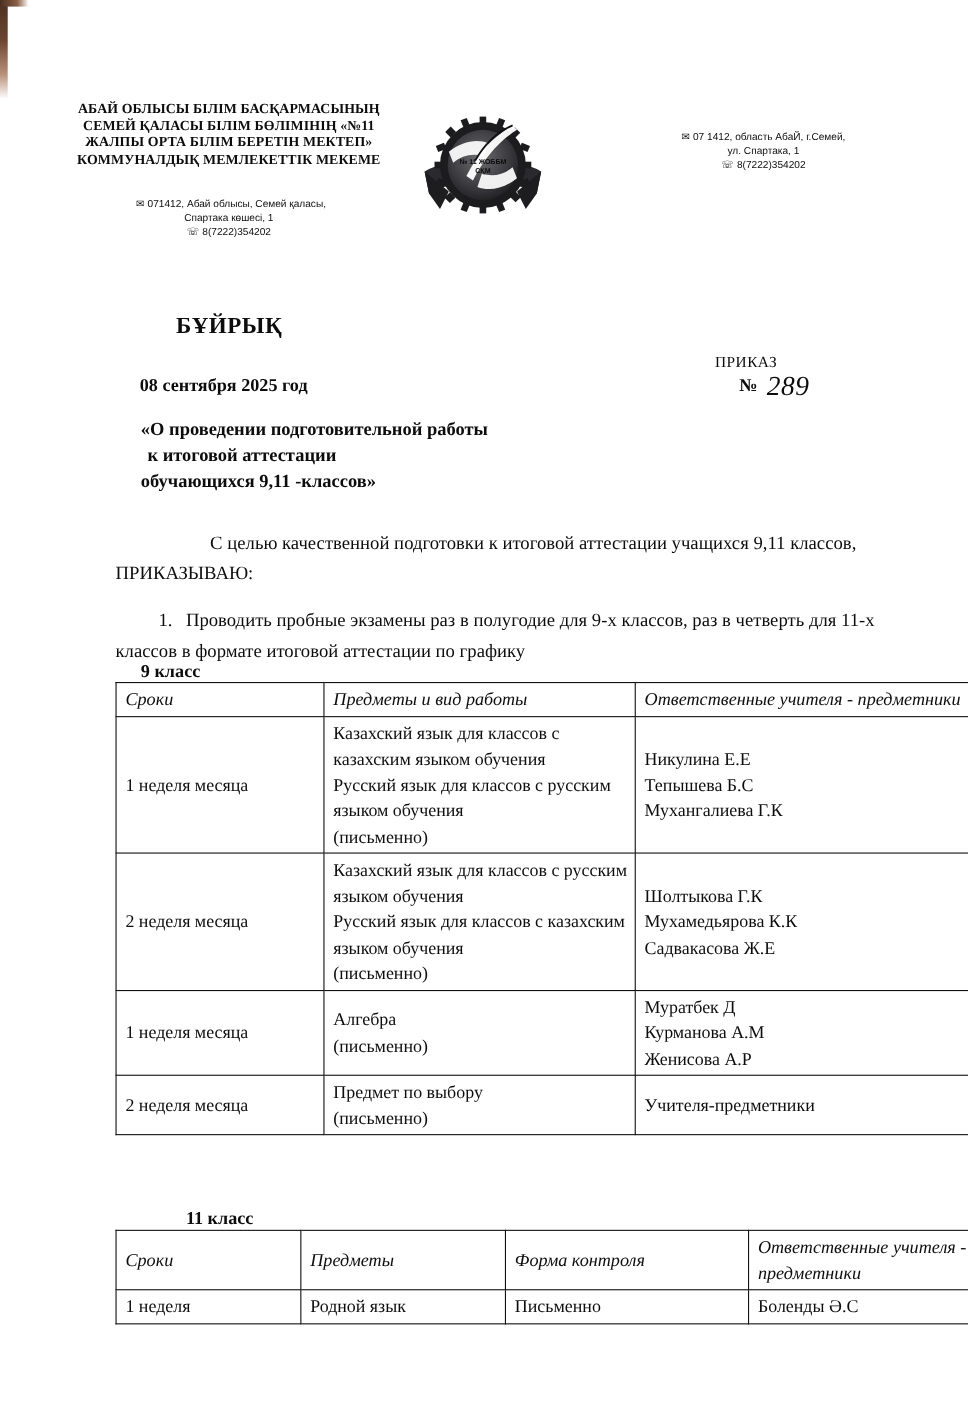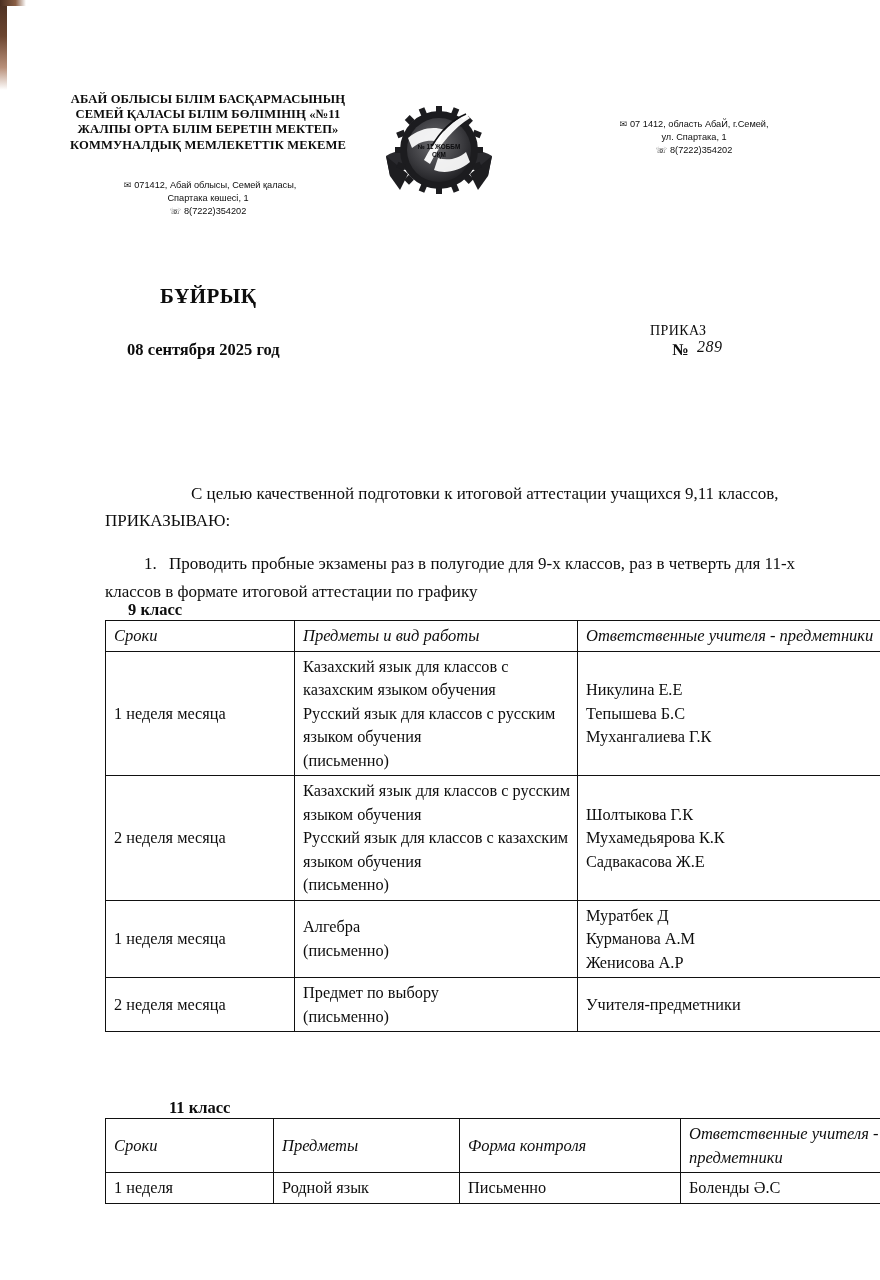--- a/index.html
+++ b/index.html
@@ -126,21 +126,21 @@
     position: absolute;
     left: 672px; top: 0;
     font-weight: bold;
     font-size: 16.5px;
   }
   .doc-num-value {
     position: absolute;
     left: 697px; top: -2px;
     font-family: "Liberation Serif", serif;
     font-style: italic;
-    font-size: 16px;
+    font-size: 25px;
     letter-spacing: 0.5px;
   }
 
   
   .doc-title {
     position: absolute;
     left: 128px; top: 378px;
     width: 560px;
     font-weight: bold;
     font-size: 16.8px;
@@ -306,20 +306,25 @@
     <div class="word-kz">БҰЙРЫҚ</div>
     <div class="word-ru">ПРИКАЗ</div>
   </div>
 
   <div class="datenum">
     <div class="doc-date">08 сентября 2025 год</div>
     <div class="doc-num-label">№</div>
     <div class="doc-num-value">289</div>
   </div>
 
+  <div class="doc-title">
+    <div>«О проведении подготовительной работы</div>
+    <div class="l2">к итоговой аттестации</div>
+    <div>обучающихся 9,11 -классов»</div>
+  </div>
 
   <div class="intro">
     <span class="ind"></span><span>С целью качественной подготовки к итоговой аттестации учащихся 9,11 классов, </span><b>ПРИКАЗЫВАЮ:</b>
   </div>
 
   <div class="clause">
     <span class="clause-num">1.</span>
     <span class="clause-body">Проводить пробные экзамены раз в полугодие для  9-х классов, раз в четверть для 11-х классов  в формате итоговой аттестации по графику</span>
   </div>
 

